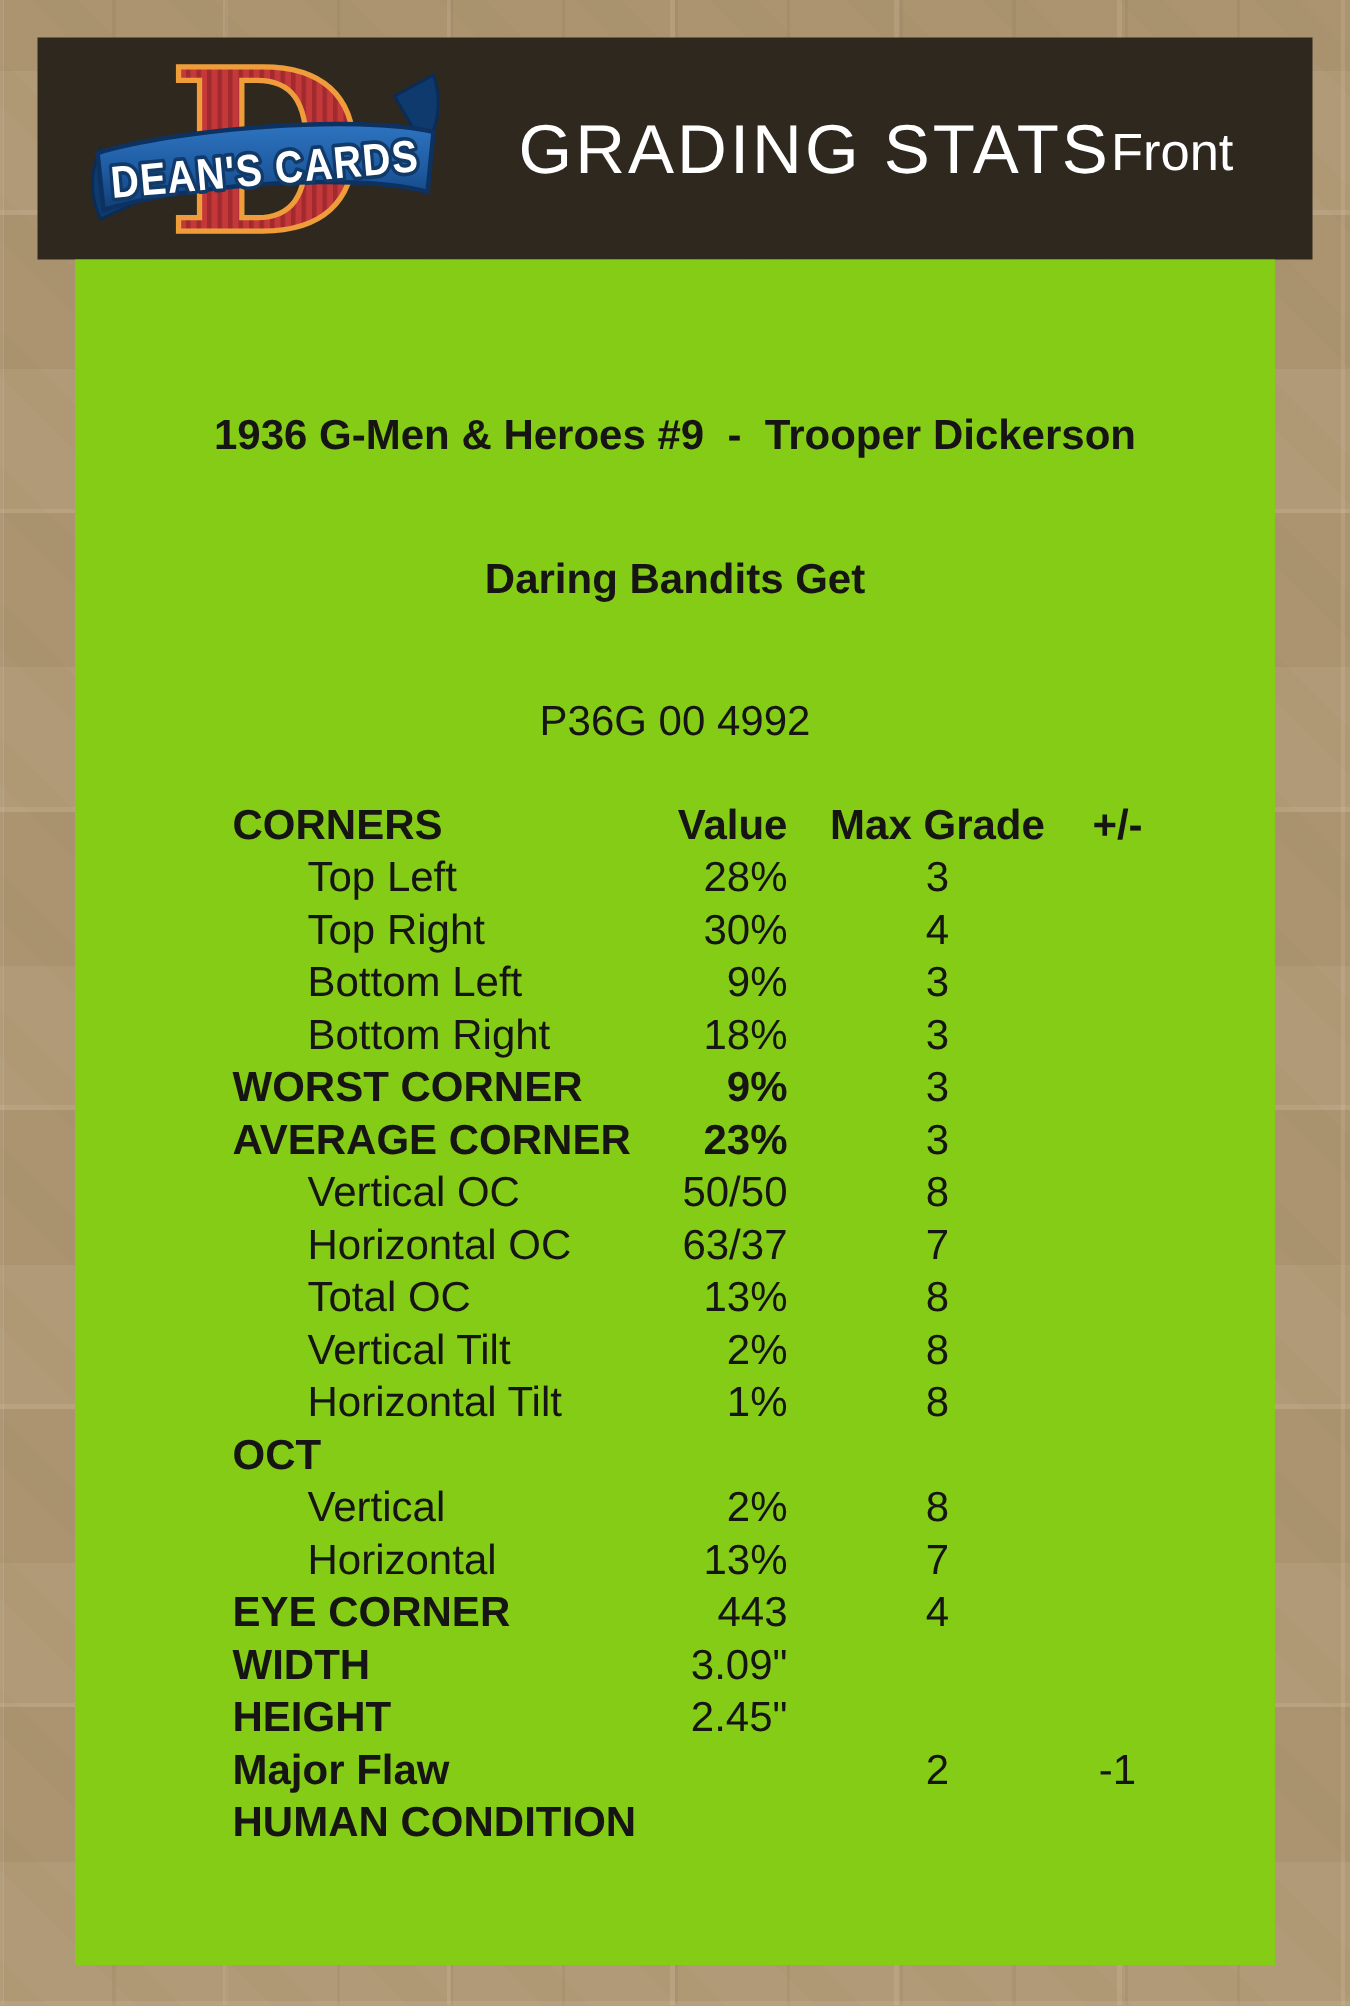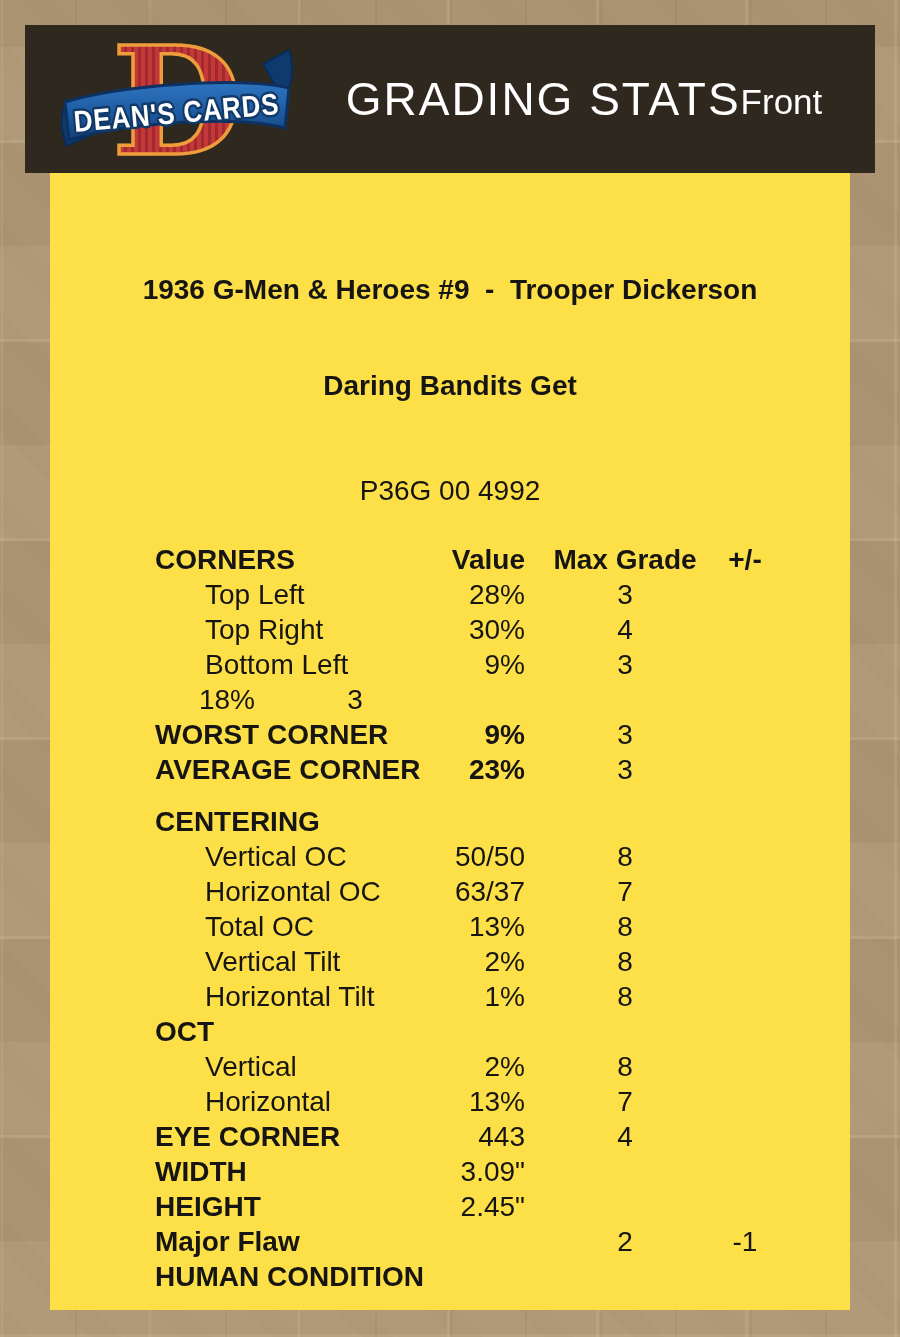--- a/index.html
+++ b/index.html
@@ -26,28 +26,28 @@
   .logo{position:absolute;left:36px;top:5px;width:232px;height:140px;}
   .header-titles{
     position:absolute;left:268px;top:0;width:582px;height:148px;
     display:flex;justify-content:center;align-items:center;
     color:#ffffff;
   }
   .header-title{font-size:46px;line-height:50px;letter-spacing:2px;}
   .header-subtitle{font-size:35px;line-height:40px;margin-top:5px;}
   .panel{
     position:absolute;left:50px;top:173px;width:800px;height:1137px;
-    background:#fde047;
+    background:#84cc16;
   }
   .card-title{
     margin-top:37px;text-align:center;font-weight:bold;
     font-size:28px;line-height:32px;white-space:pre;
   }
   .card-code{
-    margin-top:10px;text-align:center;font-size:28px;line-height:30px;
+    text-align:center;font-size:28px;line-height:30px;
   }
   .stats{margin:36px 0 0 105px;font-size:28px;}
   .row{display:flex;height:35px;line-height:35px;}
   .row.head .c-label,.row.head .c-value,.row.head .c-max,.row.head .c-pm{font-weight:bold;}
   .c-label{width:270px;}
   .c-value{width:100px;text-align:right;}
   .c-max{width:200px;text-align:center;}
   .c-pm{width:40px;text-align:center;}
   .row.bold .c-label{font-weight:bold;}
   .row.value-bold .c-value{font-weight:bold;}
@@ -113,40 +113,35 @@
     <div class="c-max">4</div>
     <div class="c-pm"></div>
   </div>
         <div class="row indent">
     <div class="c-label">Bottom Left</div>
     <div class="c-value">9%</div>
     <div class="c-max">3</div>
     <div class="c-pm"></div>
   </div>
         <div class="row indent">
+    <div class="c-label">Bottom Right</div>
     <div class="c-value">18%</div>
     <div class="c-max">3</div>
     <div class="c-pm"></div>
   </div>
         <div class="row bold value-bold">
     <div class="c-label">WORST CORNER</div>
     <div class="c-value">9%</div>
     <div class="c-max">3</div>
     <div class="c-pm"></div>
   </div>
         <div class="row bold value-bold">
     <div class="c-label">AVERAGE CORNER</div>
     <div class="c-value">23%</div>
     <div class="c-max">3</div>
-    <div class="c-pm"></div>
-  </div>
-        <div class="row bold gap">
-    <div class="c-label">CENTERING</div>
-    <div class="c-value"></div>
-    <div class="c-max"></div>
     <div class="c-pm"></div>
   </div>
         <div class="row indent">
     <div class="c-label">Vertical OC</div>
     <div class="c-value">50/50</div>
     <div class="c-max">8</div>
     <div class="c-pm"></div>
   </div>
         <div class="row indent">
     <div class="c-label">Horizontal OC</div>

